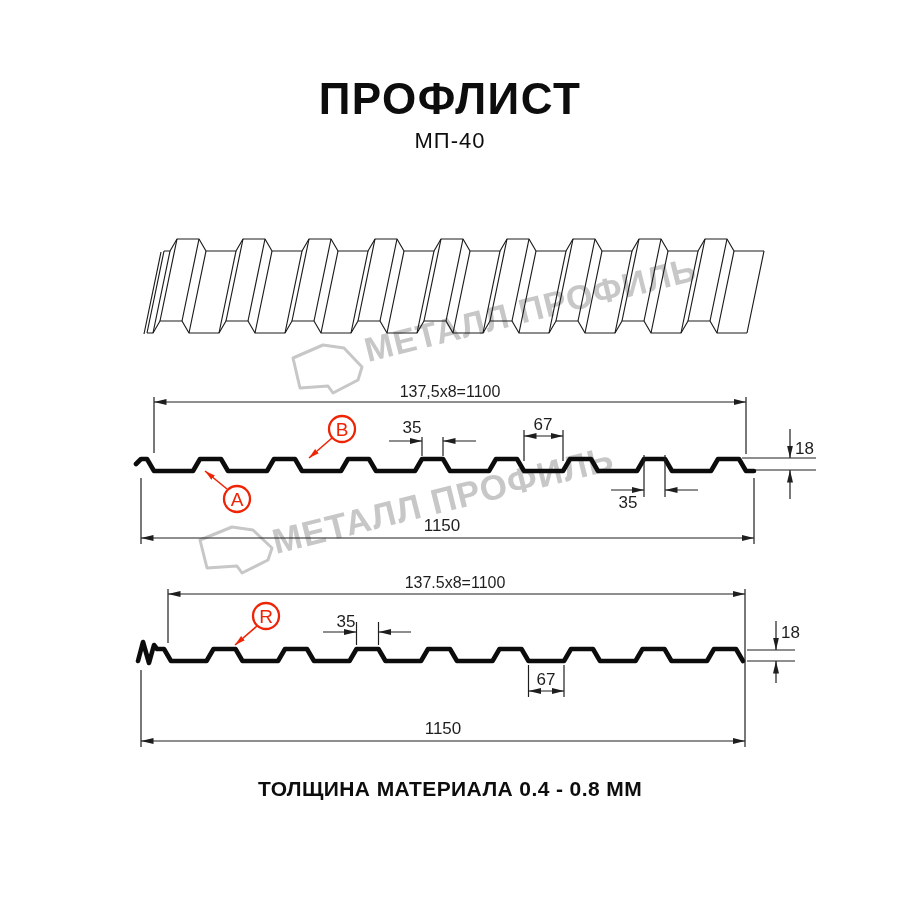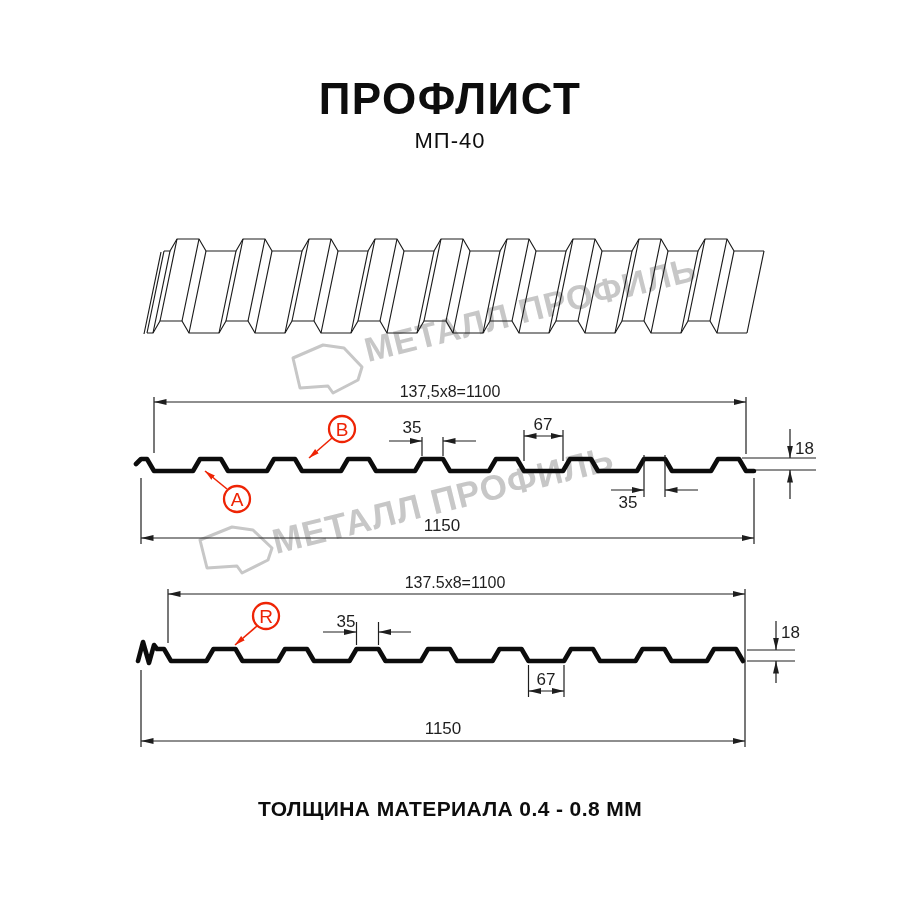--- a/index.html
+++ b/index.html
@@ -1,21 +1,21 @@
 <!DOCTYPE html>
 <html><head>
 <meta charset="utf-8">
 <style>
   html,body{margin:0;padding:0;background:#ffffff;}
   body{width:900px;height:900px;position:relative;overflow:hidden;
        font-family:"Liberation Sans", sans-serif;color:#111;}
   .abs{position:absolute;left:0;width:900px;text-align:center;}
   #title{top:74px;font-size:44px;font-weight:800;letter-spacing:1.5px;color:#0d0d0d;}
   #subtitle{top:128px;font-size:22px;font-weight:500;letter-spacing:1px;color:#0d0d0d;}
-  #footer{top:797px;font-size:21px;font-weight:600;letter-spacing:.4px;color:#0d0d0d;}
+  #footer{top:777px;font-size:21px;font-weight:600;letter-spacing:.4px;color:#0d0d0d;}
   svg{position:absolute;top:0;left:0;}
   .dim{stroke:#1e1e1e;stroke-width:1.2;fill:none;}
   .thin{stroke:#1e1e1e;stroke-width:1;fill:none;}
   .dimtxt{fill:#1e1e1e;font-size:17px;font-family:"Liberation Sans",sans-serif;}
   .fmt{font-size:16px;}
   .prof{stroke:#0c0c0c;stroke-width:4.6;fill:none;stroke-linejoin:round;stroke-linecap:round;}
   .sheet{stroke:#1c1c1c;stroke-width:1.15;fill:none;stroke-linejoin:round;}
   .red{stroke:#ee2405;fill:none;stroke-width:2.3;}
   .redtxt{fill:#ee2405;font-size:19px;stroke:none;}
   .wm{stroke:#c7c7c7;stroke-width:3;fill:none;stroke-linejoin:round;}

